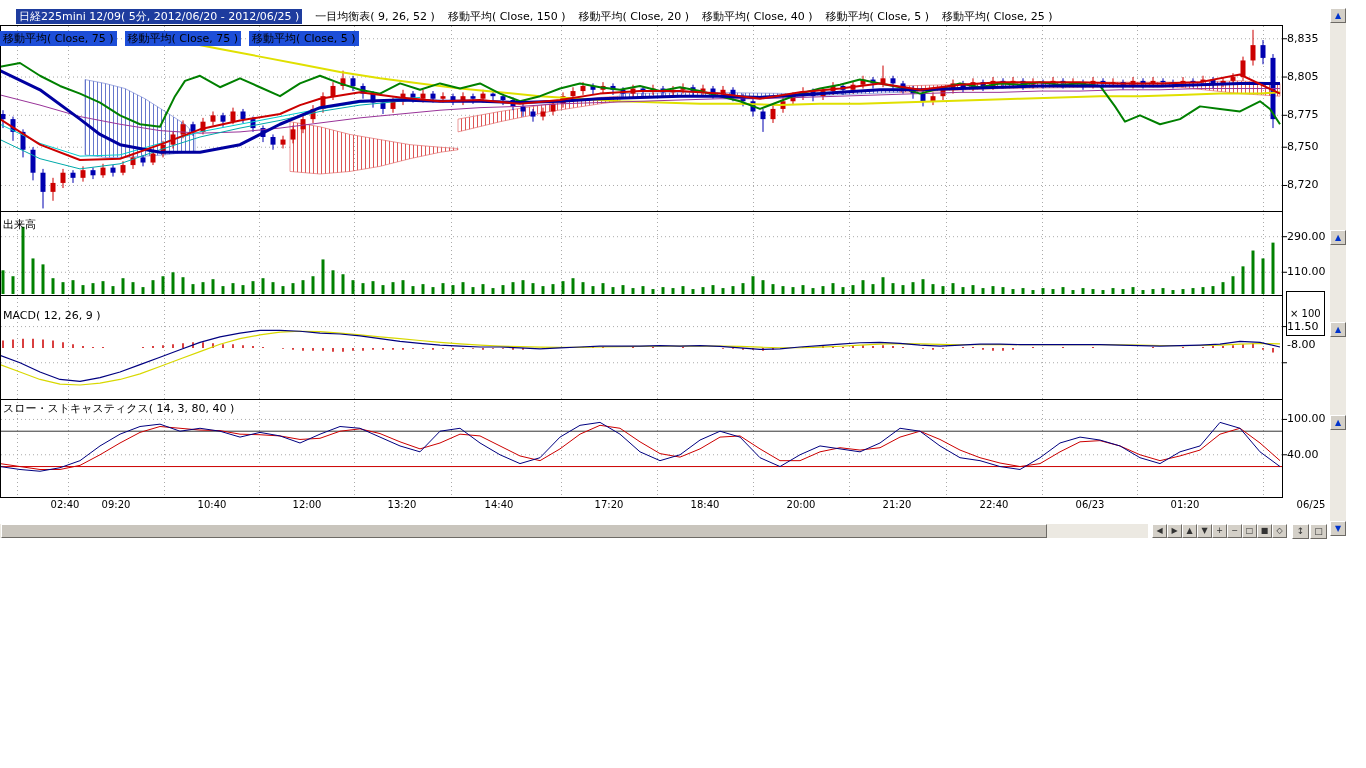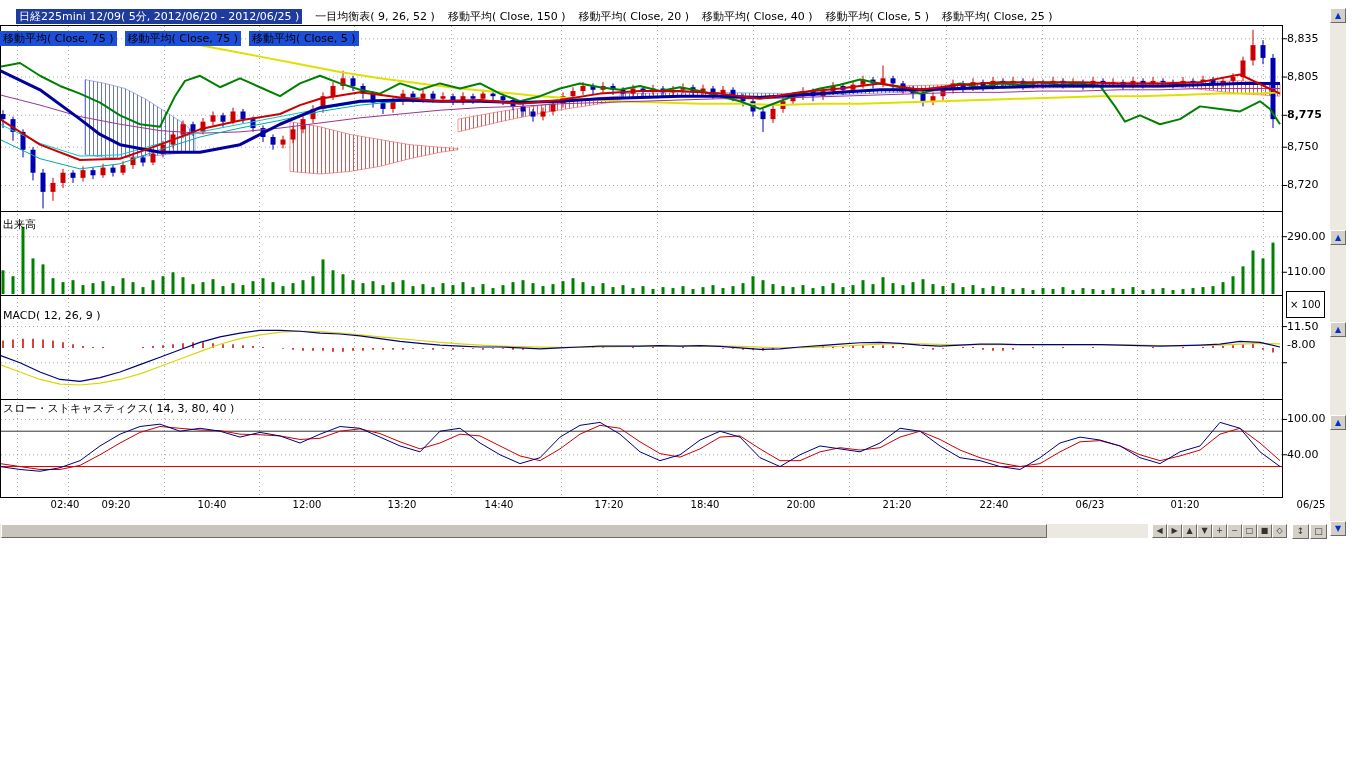--- a/index.html
+++ b/index.html
@@ -9,21 +9,21 @@
   }
   #hdr-row1{position:absolute;left:16px;top:5px;white-space:nowrap;z-index:6;text-align:right;}
   #hdr-row2{position:absolute;left:0px;top:27px;white-space:nowrap;z-index:6;}
   .hdr-item{display:inline-block;font-size:11px;color:#000;margin-right:13px;white-space:nowrap;}
   #hdr-row2 .hdr-item{background:#1d4ed8;padding:0 3px;margin-right:8px;}
   #chart-area{position:absolute;left:0;top:0;width:1366px;height:768px;z-index:1;}
   .pane-title{position:absolute;font-size:11px;color:#000;z-index:5;}
   .axis-label{position:absolute;left:1287px;font-size:11px;color:#000;z-index:5;white-space:nowrap;}
   .time-label{position:absolute;top:499px;font-size:10px;color:#000;transform:translateX(-50%);z-index:5;white-space:nowrap;margin-left:48px;}
   #vol-mult{position:absolute;left:1286px;top:291px;border:1px solid #000;background:#fff;
-    font-size:10px;padding:7px 3px;z-index:5;white-space:nowrap;}
+    font-size:10px;padding:16px 3px;z-index:5;white-space:nowrap;}
   .v-track{position:absolute;left:1330px;top:8px;width:16px;height:528px;background:#ece9e2;z-index:4;}
   .sb-btn{position:absolute;left:1330px;width:16px;height:15px;background:#d4d0c8;box-sizing:border-box;
     border-top:1px solid #fff;border-left:1px solid #fff;border-right:1px solid #6d6a65;border-bottom:1px solid #6d6a65;
     font-size:8px;color:#0033cc;text-align:center;line-height:13px;z-index:5;}
   .h-track{position:absolute;left:0;top:524px;width:1148px;height:14px;background:#ece9e2;z-index:4;}
   .h-thumb{position:absolute;left:1px;top:524px;width:1046px;height:14px;background:#c9c5bd;box-sizing:border-box;
     border-top:1px solid #fff;border-left:1px solid #fff;border-right:1px solid #6d6a65;border-bottom:1px solid #6d6a65;z-index:5;}
   .tb-btn{position:absolute;top:524px;width:15px;height:14px;background:#d4d0c8;box-sizing:border-box;
     border-top:1px solid #fff;border-left:1px solid #fff;border-right:1px solid #6d6a65;border-bottom:1px solid #6d6a65;
     font-size:8px;color:#333;text-align:center;line-height:12px;z-index:5;}
@@ -592,21 +592,21 @@
 <div id="hdr-row2"><span class="hdr-item">移動平均( Close, 75 )</span><span class="hdr-item">移動平均( Close, 75 )</span><span class="hdr-item">移動平均( Close, 5 )</span></div>
 
 <div class="pane-title" style="left:3px;top:217px">出来高</div>
 <div class="pane-title" style="left:3px;top:309px">MACD( 12, 26, 9 )</div>
 <div class="pane-title" style="left:3px;top:401px">スロー・ストキャスティクス( 14, 3, 80, 40 )</div>
 <div id="vol-mult">× 100</div>
 
 <div id="labels">
     <div class="axis-label" style="top: 31.7586px;">8,835</div>
     <div class="axis-label" style="top: 70.0345px;">8,805</div>
-    <div class="axis-label" style="top: 108.31px; font-weight: bold;">8,775</div>
+    <div class="axis-label" style="top: 108.31px;">8,775</div>
     <div class="axis-label" style="top: 140.207px;">8,750</div>
     <div class="axis-label" style="top: 178.483px;">8,720</div>
     <div class="axis-label" style="top: 229.699px;">290.00</div>
     <div class="axis-label" style="top: 265.265px;">110.00</div>
     <div class="axis-label" style="top: 319.6px;">11.50</div>
     <div class="axis-label" style="top: 338px;">-8.00</div>
     <div class="axis-label" style="top: 412.436px;">100.00</div>
     <div class="axis-label" style="top: 447.773px;">40.00</div>
     <div class="time-label" style="left: 17px;">02:40</div>
     <div class="time-label" style="left: 68px;">09:20</div>

